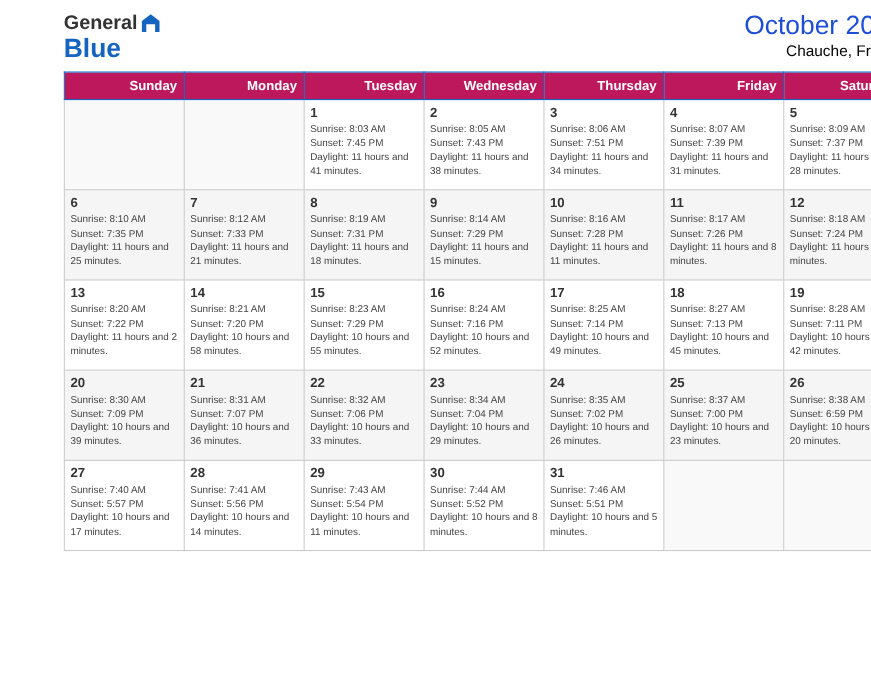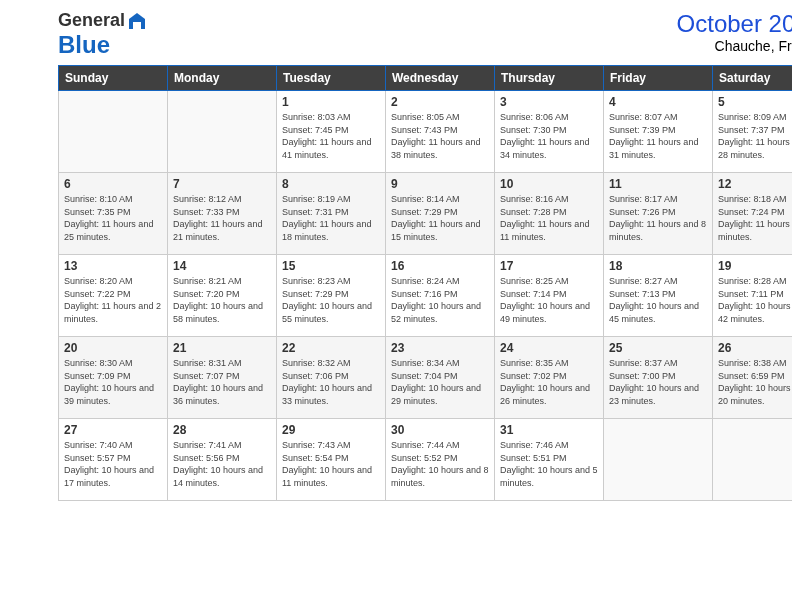--- a/index.html
+++ b/index.html
@@ -58,23 +58,23 @@
     .location {
       font-size: 14px;
       color: #000000;
     }
     .calendar {
       width: 100%;
       border-collapse: collapse;
       table-layout: fixed;
     }
     .calendar th {
-      background-color: #404040;
+      background-color: #be185d;
       color: white;
-      text-align: left;
+      text-align: right;
       padding: 5px 6px;
       font-size: 12px;
       font-weight: bold;
       border: 1px solid #1565C0;
     }
     .calendar td {
       border: 1px solid #ccc;
       vertical-align: top;
       padding: 4px 5px;
       font-size: 9.5px;
@@ -153,21 +153,21 @@
             <div class="day-info">
               <div>Sunrise: 8:05 AM</div>
               <div>Sunset: 7:43 PM</div>
               <div>Daylight: 11 hours and 38 minutes.</div>
             </div>
           </td>
           <td>
             <span class="day-number">3</span>
             <div class="day-info">
               <div>Sunrise: 8:06 AM</div>
-              <div>Sunset: 7:30 PM</div>
+              <div>Sunset: 7:51 PM</div>
               <div>Daylight: 11 hours and 34 minutes.</div>
             </div>
           </td>
           <td>
             <span class="day-number">4</span>
             <div class="day-info">
               <div>Sunrise: 8:07 AM</div>
               <div>Sunset: 7:39 PM</div>
               <div>Daylight: 11 hours and 31 minutes.</div>
             </div>

